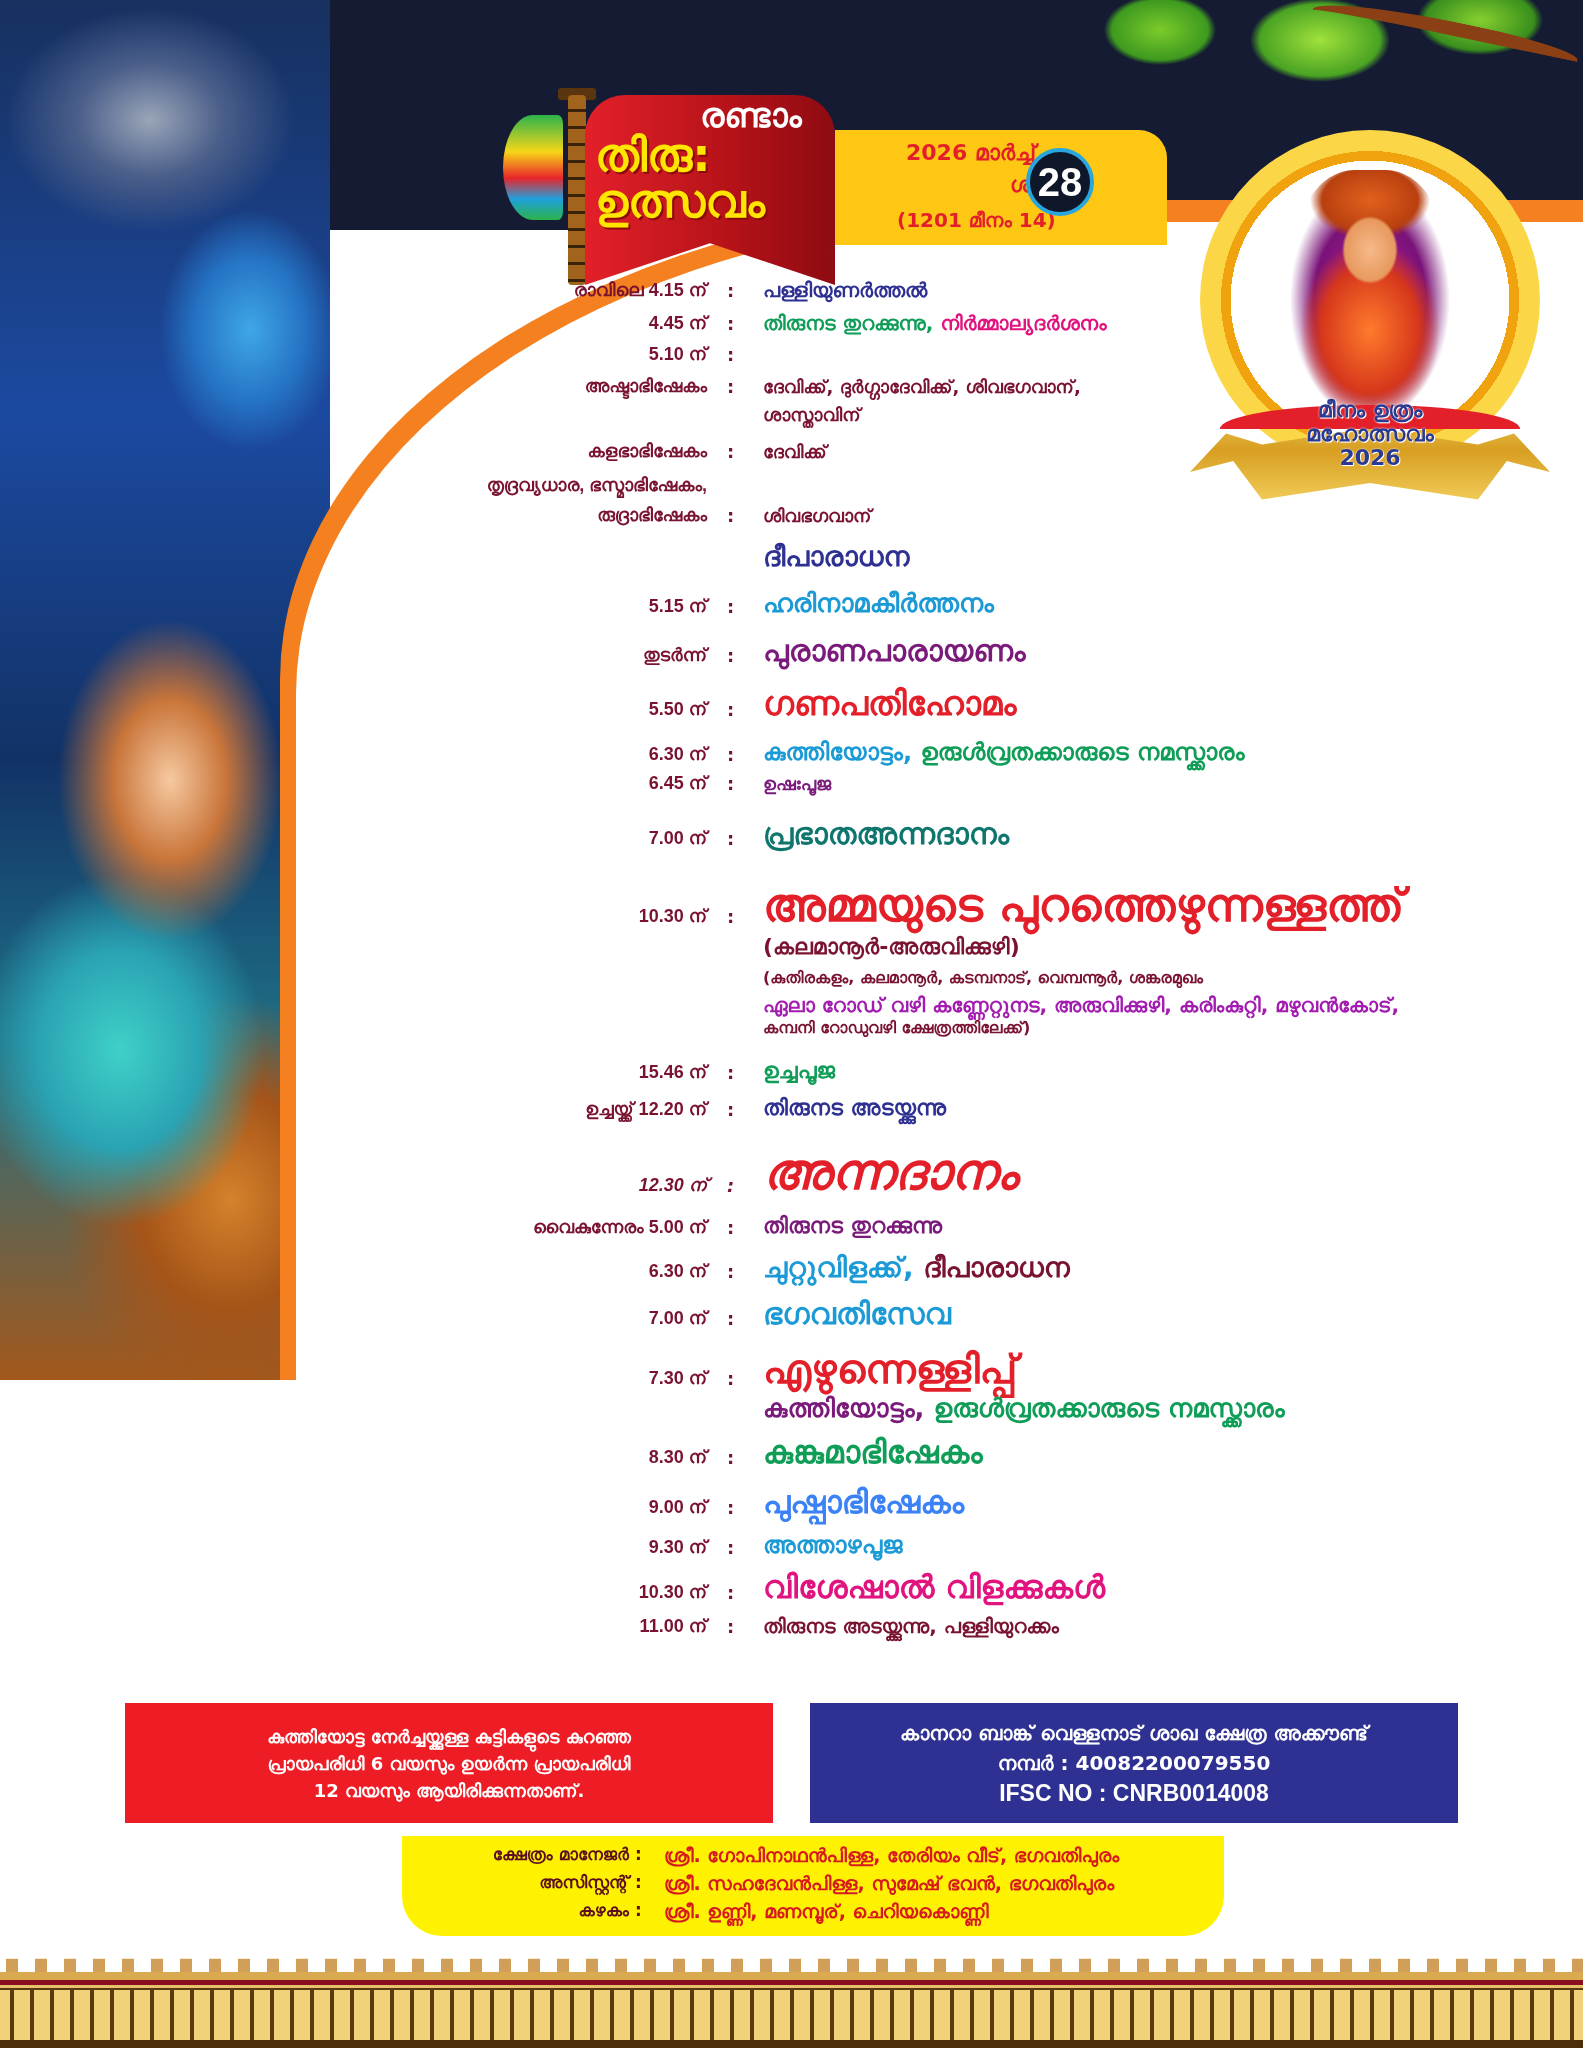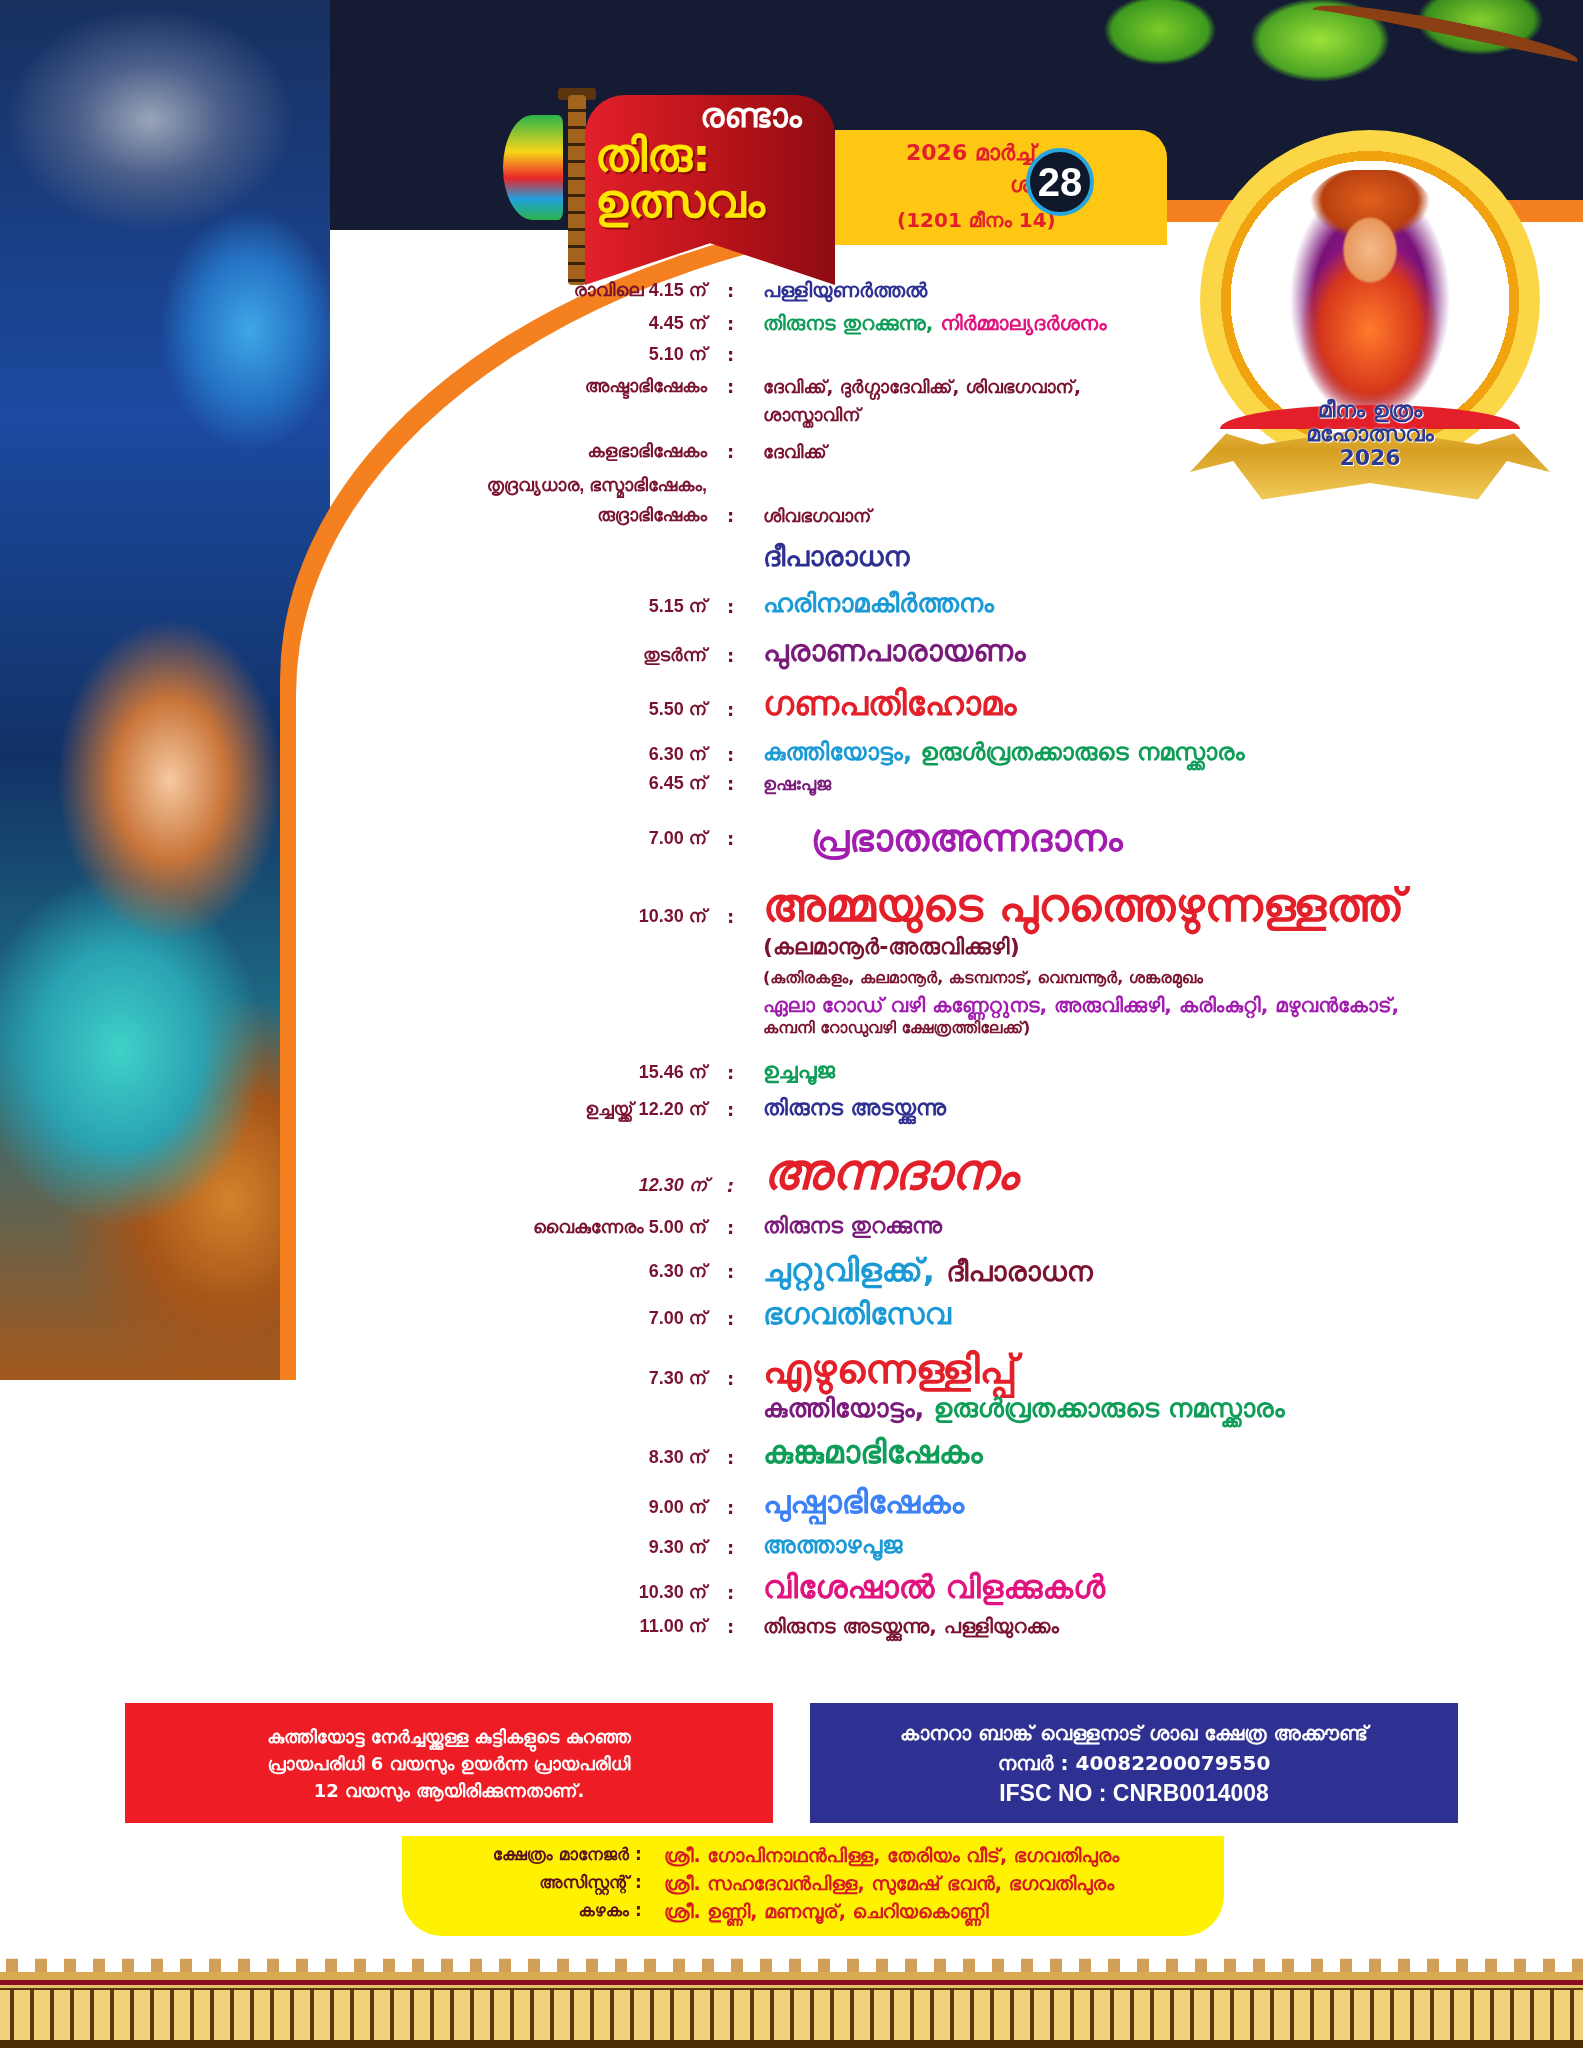--- a/index.html
+++ b/index.html
@@ -265,21 +265,21 @@
       <span class="event"><span style="color: rgb(27, 154, 214); font-size: 24px;">കുത്തിയോട്ടം, </span><span style="color: rgb(15, 157, 88); font-size: 24px;">ഉരുൾവ്രതക്കാരുടെ നമസ്ക്കാരം</span></span>
     </div>
     <div class="row" style="top: 495px; height: 24px;">
       <span class="time" style="top: 0px;">6.45 ന്</span>
       <span class="colon" style="top: 0px;">:</span>
       <span class="event"><span style="color: rgb(122, 26, 122); font-size: 18px;">ഉഷഃപൂജ</span></span>
     </div>
     <div class="row" style="top: 538px; height: 36px;">
       <span class="time" style="top: 12px;">7.00 ന്</span>
       <span class="colon" style="top: 12px;">:</span>
-      <span class="event"><span style="color: #a21caf; font-size: 38px; margin-left: 48px;">പ്രഭാതഅന്നദാനം</span></span>
+      <span class="event"><span style="color: #0f766e; font-size: 30px;">പ്രഭാതഅന്നദാനം</span></span>
     </div>
     <div class="row" style="top: 600px; height: 52px;">
       <span class="time" style="top: 28px;">10.30 ന്</span>
       <span class="colon" style="top: 28px;">:</span>
       <span class="event"><span style="color: rgb(227, 32, 42); font-size: 46px;">അമ്മയുടെ പുറത്തെഴുന്നള്ളത്ത്</span></span>
     </div>
     <div class="row" style="top: 656px; height: 28px;">
       <span class="event"><span style="color: rgb(122, 19, 48); font-size: 22px;">(കലമാനൂർ-അരുവിക്കുഴി)</span></span>
     </div>
     <div class="row" style="top: 690px; height: 24px;">
@@ -307,21 +307,21 @@
       <span class="event"><span style="color: rgb(227, 32, 42); font-size: 50px;">അന്നദാനം</span></span>
     </div>
     <div class="row" style="top: 935px; height: 28px;">
       <span class="time" style="top: 4px;">വൈകുന്നേരം 5.00 ന്</span>
       <span class="colon" style="top: 4px;">:</span>
       <span class="event"><span style="color: rgb(122, 26, 122); font-size: 22px;">തിരുനട തുറക്കുന്നു</span></span>
     </div>
     <div class="row" style="top: 973px; height: 34px;">
       <span class="time" style="top: 10px;">6.30 ന്</span>
       <span class="colon" style="top: 10px;">:</span>
-      <span class="event"><span style="color: rgb(27, 154, 214); font-size: 32px;">ചുറ്റുവിളക്ക്, </span><span style="color: rgb(122, 19, 48); font-size: 28px;">ദീപാരാധന</span></span>
+      <span class="event"><span style="color: rgb(27, 154, 214); font-size: 28px;">ചുറ്റുവിളക്ക്, </span><span style="color: rgb(122, 19, 48); font-size: 28px;">ദീപാരാധന</span></span>
     </div>
     <div class="row" style="top: 1018px; height: 36px;">
       <span class="time" style="top: 12px;">7.00 ന്</span>
       <span class="colon" style="top: 12px;">:</span>
       <span class="event"><span style="color: rgb(27, 154, 214); font-size: 30px;">ഭഗവതിസേവ</span></span>
     </div>
     <div class="row" style="top: 1068px; height: 46px;">
       <span class="time" style="top: 22px;">7.30 ന്</span>
       <span class="colon" style="top: 22px;">:</span>
       <span class="event"><span style="color: rgb(227, 32, 42); font-size: 40px;">എഴുന്നെള്ളിപ്പ്</span></span>

